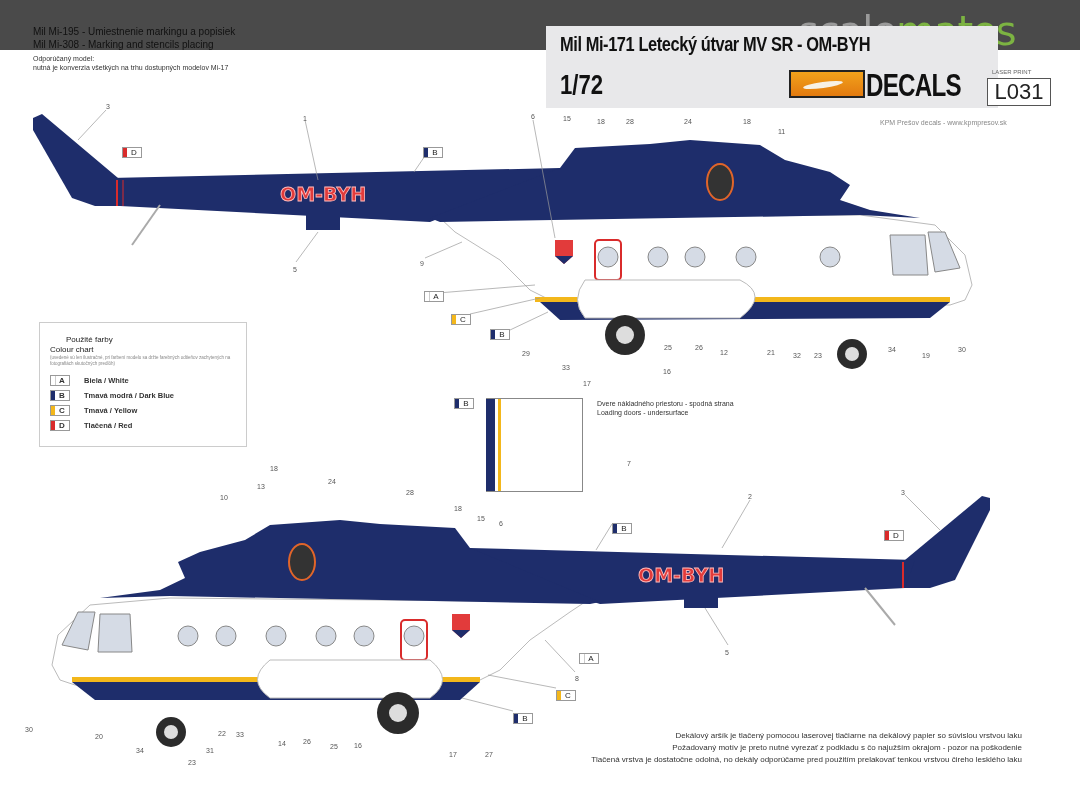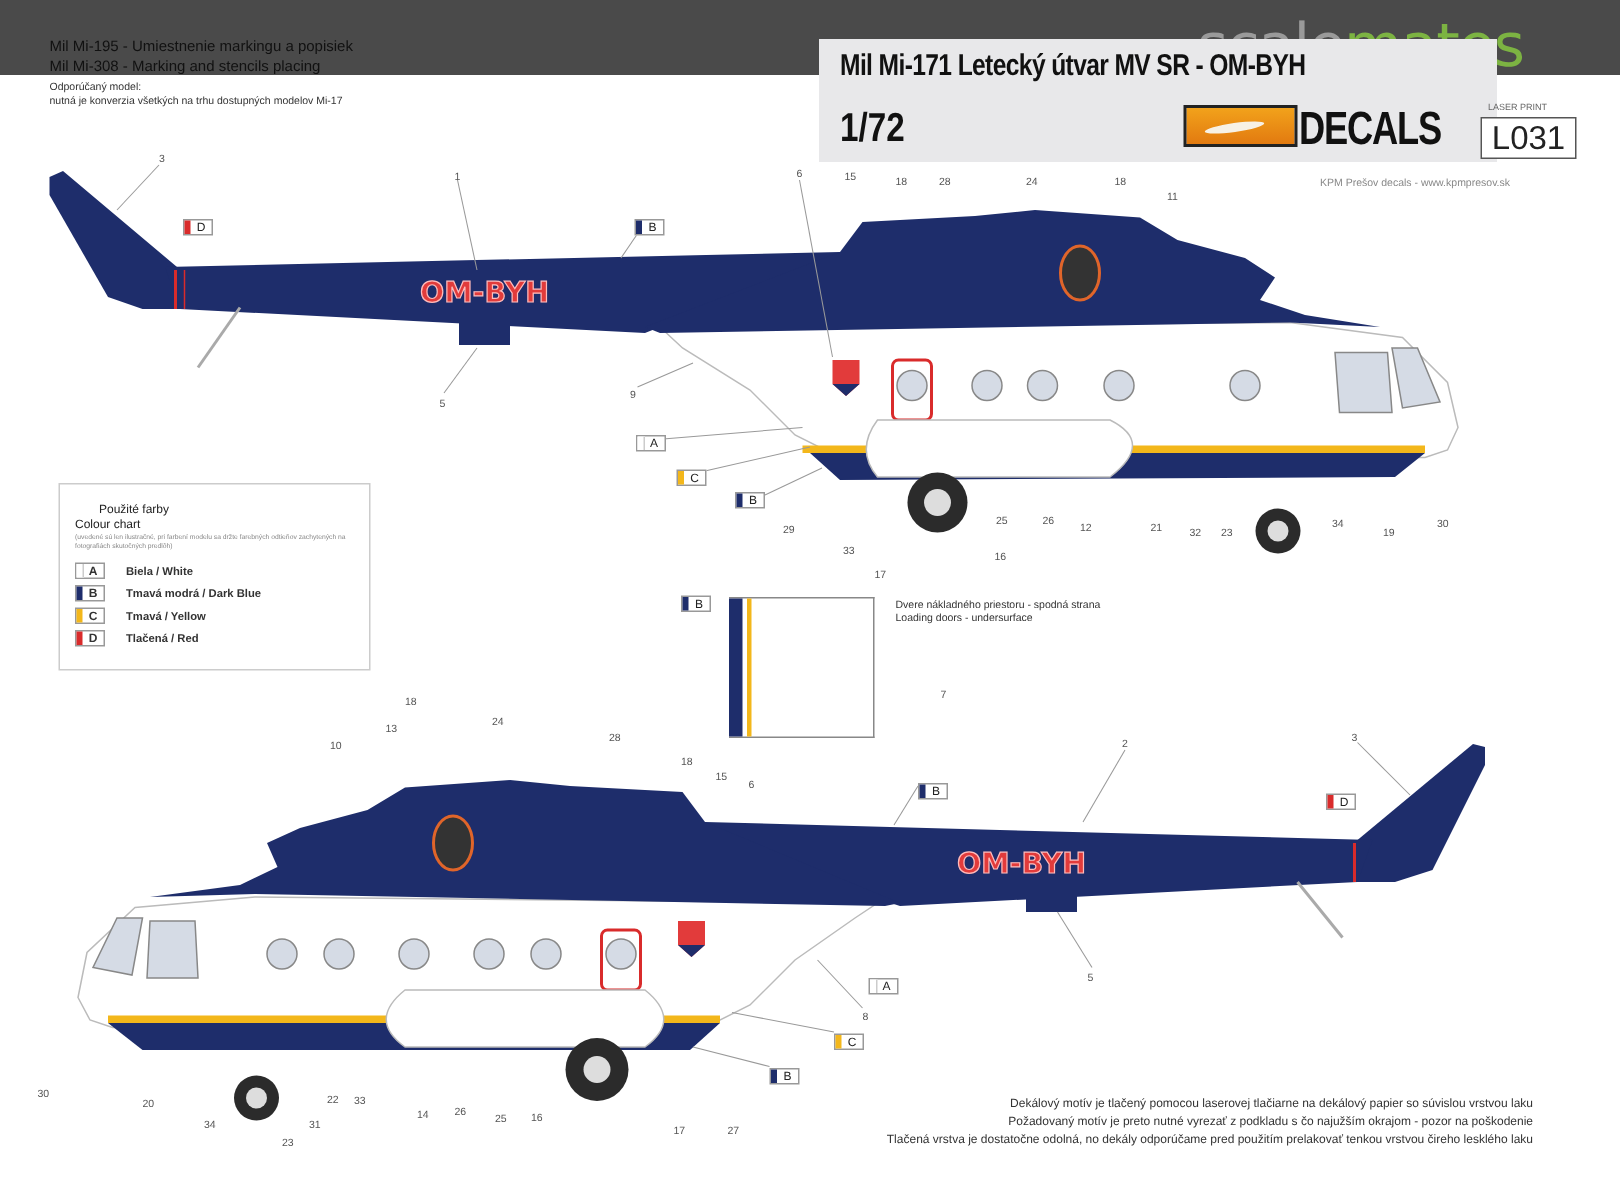--- a/index.html
+++ b/index.html
@@ -233,15 +233,15 @@
 <div class="legend">
   <div class="h1">Použité farby</div>
   <div class="h2">Colour chart</div>
   <div class="note">(uvedené sú len ilustračné, pri farbení modelu sa držte farebných odtieňov zachytených na fotografiách skutočných predlôh)</div>
   <div class="lrow" style="top:52px"><span class="chip"><i style="background:#fff;border-right:1px solid #ccc"></i><span>A</span></span><span class="lbl">Biela / White</span></div>
   <div class="lrow" style="top:67px"><span class="chip"><i style="background:#1e2d6b"></i><span>B</span></span><span class="lbl">Tmavá modrá / Dark Blue</span></div>
   <div class="lrow" style="top:82px"><span class="chip"><i style="background:#f3b71b"></i><span>C</span></span><span class="lbl">Tmavá / Yellow</span></div>
   <div class="lrow" style="top:97px"><span class="chip"><i style="background:#d92b2b"></i><span>D</span></span><span class="lbl">Tlačená / Red</span></div>
 </div>
 
-<div class="footer" style="top:731px">Dekálový motív je tlačený pomocou laserovej tlačiarne na dekálový papier so súvislou vrstvou laku</div>
+<div class="footer" style="top:731px">Dekálový aršík je tlačený pomocou laserovej tlačiarne na dekálový papier so súvislou vrstvou laku</div>
 <div class="footer" style="top:743px">Požadovaný motív je preto nutné vyrezať z podkladu s čo najužším okrajom - pozor na poškodenie</div>
 <div class="footer" style="top:755px">Tlačená vrstva je dostatočne odolná, no dekály odporúčame pred použitím prelakovať  tenkou vrstvou čireho lesklého laku</div>
 
 </body></html>

